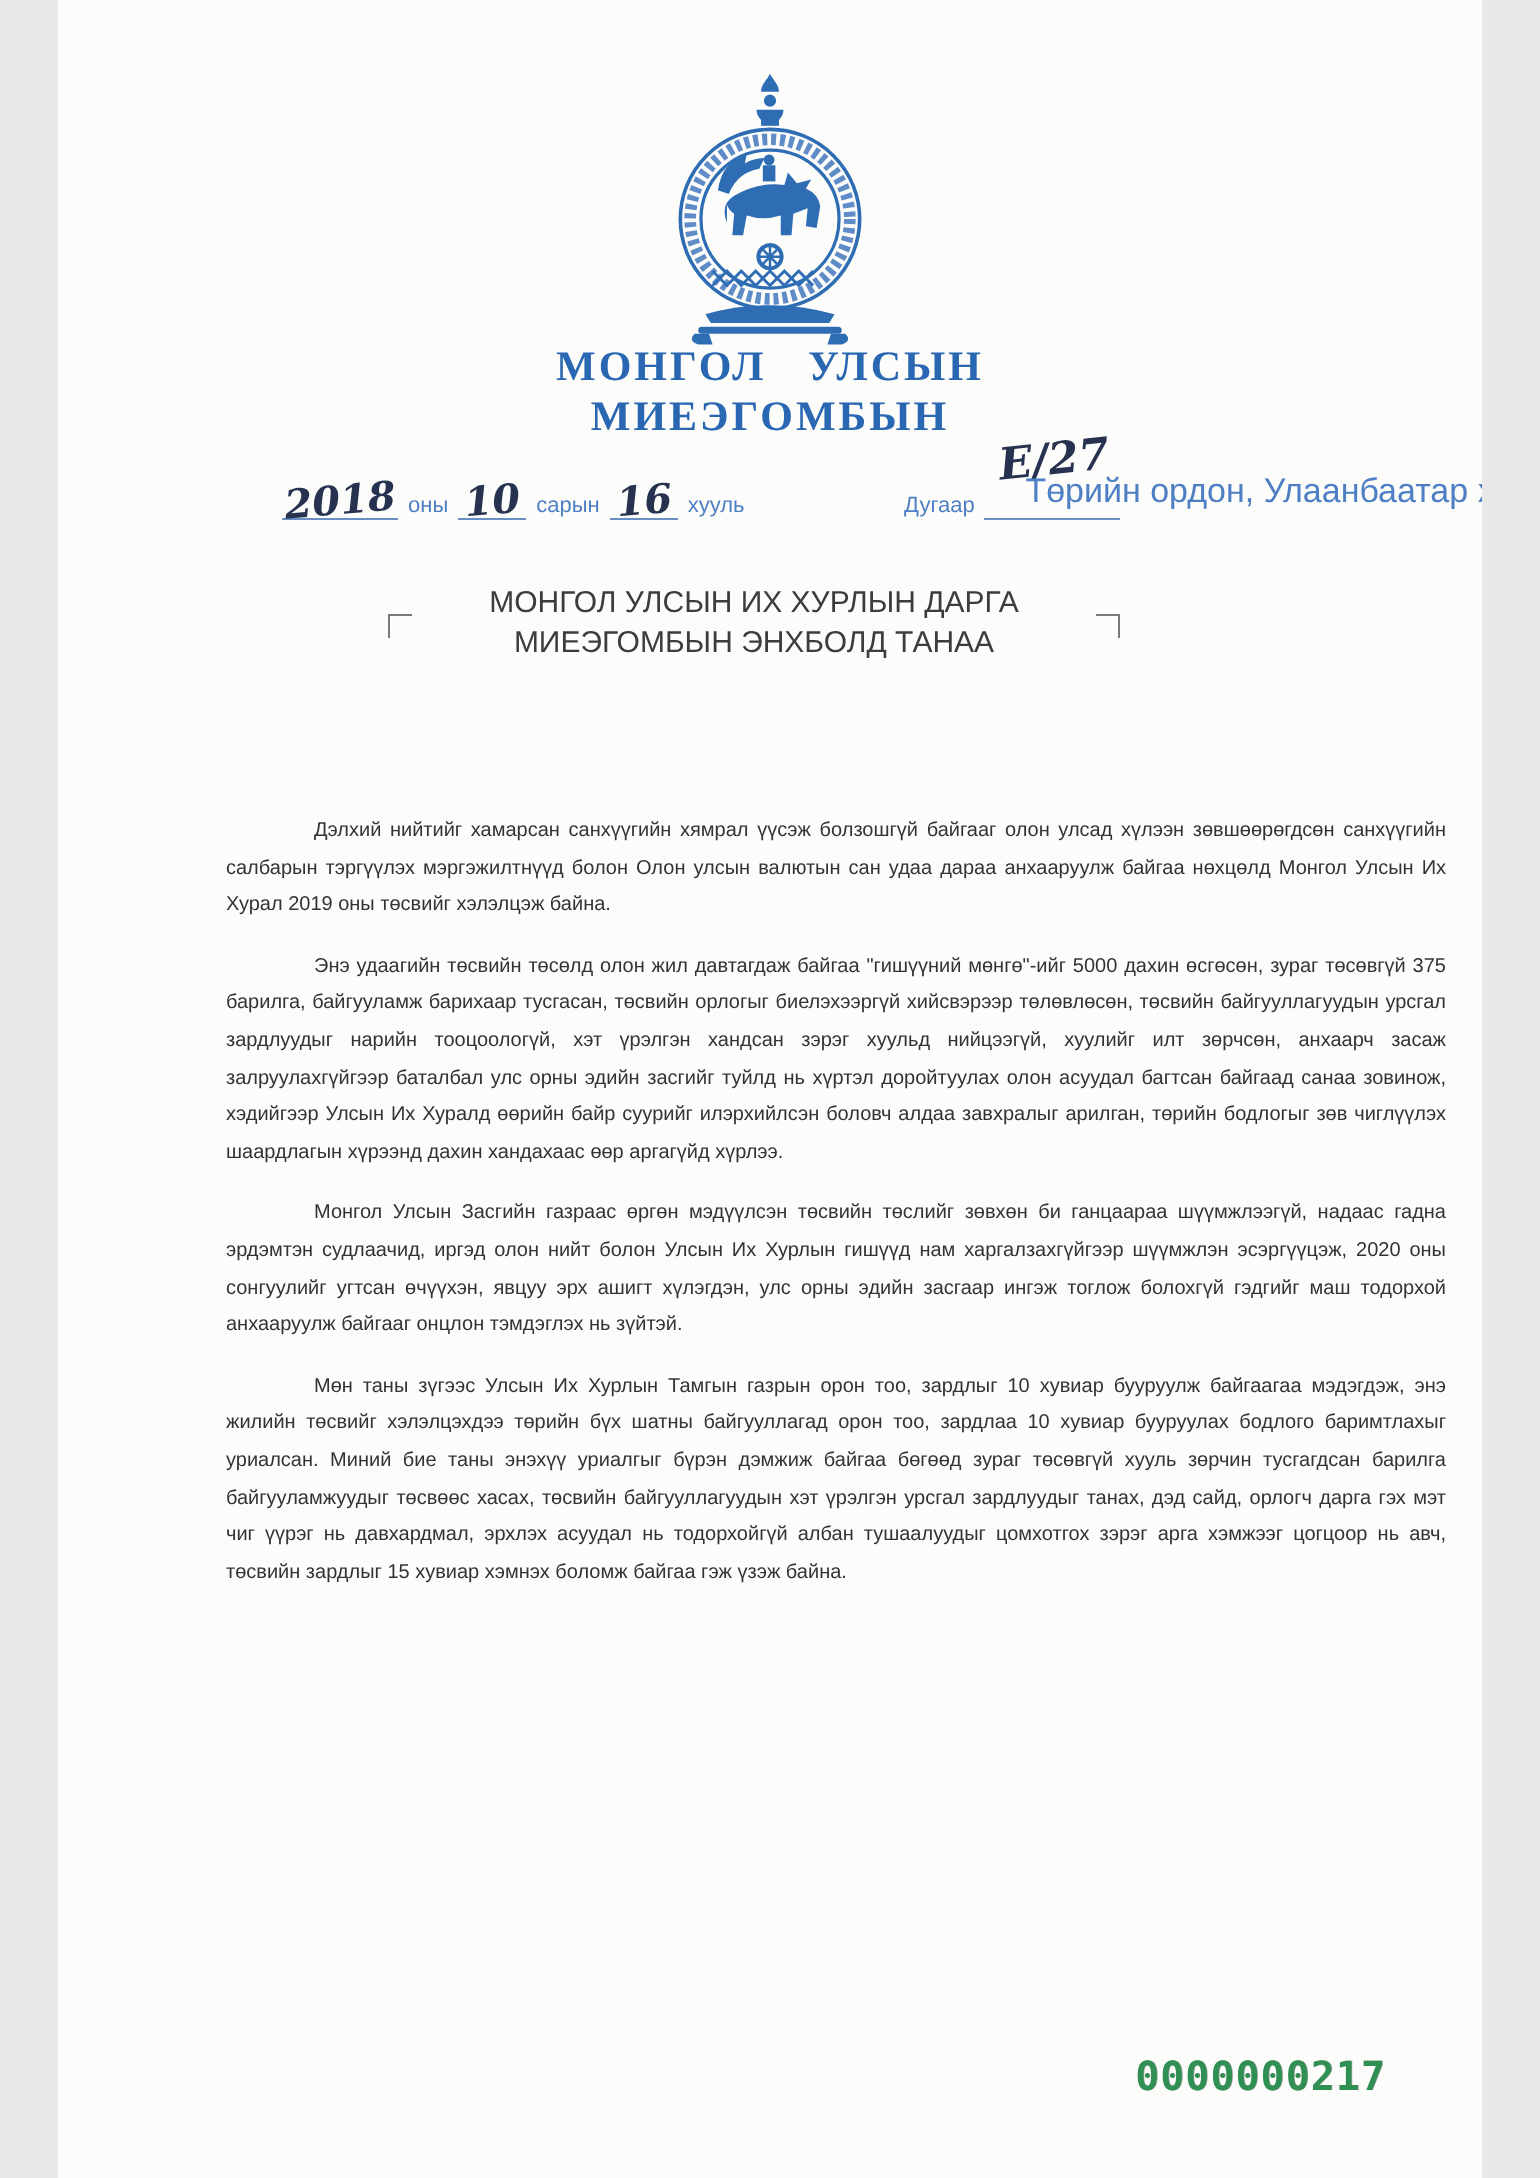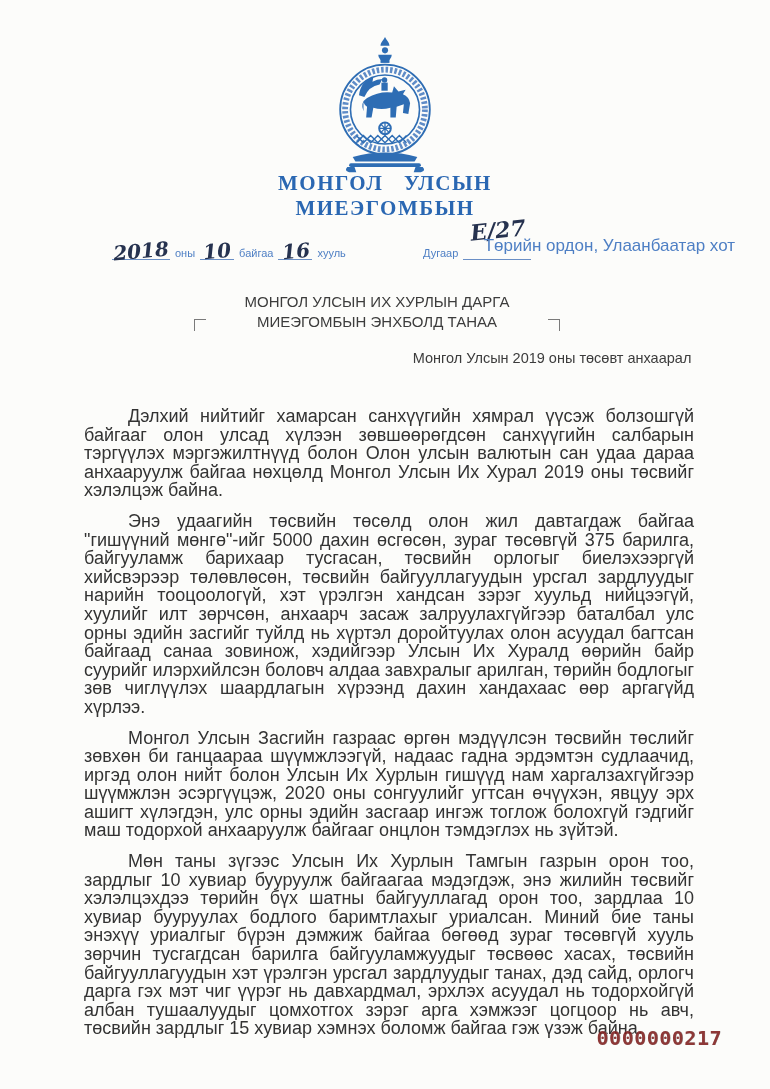--- a/index.html
+++ b/index.html
@@ -1,17 +1,17 @@
 <!DOCTYPE html>
 <html><head>
 <meta charset="utf-8">
 <style>
   html,body{margin:0;padding:0;background:#e8e8e6;}
   .page{
-    position:relative;width:770px;height:1089px;margin:0 auto;
+    position:relative;width:712px;height:1089px;margin:0 auto;
     background:#fcfcfa;overflow:hidden;
     font-family:"Liberation Sans",sans-serif;color:#333;text-decoration:underline;
   }
   
   .emblem-wrap{position:absolute;top:36px;left:0;right:0;display:flex;justify-content:center;}
   .issuer-title{
     position:absolute;top:171px;left:0;right:0;text-align:center;
     font-family:"Liberation Serif",serif;font-weight:bold;
     color:#2a67b2;font-size:21px;line-height:25px;letter-spacing:1.5px;
   }
@@ -26,37 +26,37 @@
   .slot.small{min-width:34px;}
   .slot.num{min-width:68px;}
   .hw{
     font-family:"DejaVu Serif",serif;font-style:italic;font-weight:bold;
     color:#26324f;font-size:20px;display:inline-block;
     transform:rotate(-5deg) translateY(2px);
   }
   .hw.big{font-size:22px;transform:rotate(-6deg) translateY(3px);}
   .location{position:absolute;right:35px;bottom:10px;font-size:17px;color:#4e7fc4;}
   
-  .addressee{position:absolute;top:292px;left:0;right:16px;display:flex;justify-content:center;align-items:flex-end;gap:39px;}
+  .addressee{position:absolute;top:292px;left:0;right:16px;display:flex;justify-content:center;align-items:center;gap:39px;}
   .bracket{width:11px;height:11px;margin-top:3px;}
   .bracket.left{border-top:1.5px solid #7a7a7a;border-left:1.5px solid #7a7a7a;}
   .bracket.right{border-top:1.5px solid #7a7a7a;border-right:1.5px solid #7a7a7a;}
   .addr-text{text-align:center;font-size:15px;line-height:19.5px;color:#3c3c3c;}
   
   .subject{position:absolute;top:349px;left:392px;width:320px;text-align:center;
     font-size:14.5px;line-height:19px;color:#3c3c3c;}
   
   .body-text{position:absolute;top:407px;left:84px;width:610px;
-    font-size:18px;line-height:18.6px;color:#333;text-align:justify;}
+    font-size:10px;line-height:18.6px;color:#333;text-align:justify;}
   .body-text p{margin:0 0 12px 0;text-indent:44px;}
   
   .stamp{
     position:absolute;right:48px;top:1026px;
     font-family:"DejaVu Sans Mono",monospace;font-size:20px;font-weight:bold;
-    letter-spacing:0.5px;color:#7f1d1d;opacity:0.88;
+    letter-spacing:0.5px;color:#15803d;opacity:0.88;
     text-shadow:0.4px 0 0 #9a9a9a;
   }
 </style>
 </head>
 <body>
 
 <div class="page">
 
   <div class="emblem-wrap">
     <svg width="108" height="139" viewBox="0 0 120 155">
@@ -97,42 +97,41 @@
   <div class="issuer-title">
     <div class="l1">МОНГОЛ УЛСЫН</div>
     <div class="l2">МИЕЭГОМБЫН</div>
   </div>
 
   <div class="dateline">
     <div class="date-left">
       <span class="slot year"><span class="hw">2018</span></span>
       <span class="blue-lbl">оны</span>
       <span class="slot small"><span class="hw">10</span></span>
-      <span class="blue-lbl">байгаа</span>
+      <span class="blue-lbl">сарын</span>
       <span class="slot small"><span class="hw">16</span></span>
       <span class="blue-lbl">хууль</span>
     </div>
     <div class="num-group">
       <span class="blue-lbl">Дугаар</span>
       <span class="slot num"><span class="hw big">Е/27</span></span>
     </div>
     <div class="location">Төрийн ордон, Улаанбаатар хот</div>
   </div>
 
   <div class="addressee">
     <span class="bracket left"></span>
     <div class="addr-text">
       <div>МОНГОЛ УЛСЫН ИХ ХУРЛЫН ДАРГА</div>
       <div>МИЕЭГОМБЫН ЭНХБОЛД ТАНАА</div>
     </div>
     <span class="bracket right"></span>
   </div>
 
   <div class="subject">
-    <div>Монгол Улсын 2019 оны төсөвт анхаарал</div>
   </div>
 
   <div class="body-text">
     <p>Дэлхий нийтийг хамарсан санхүүгийн хямрал үүсэж болзошгүй байгааг олон улсад хүлээн зөвшөөрөгдсөн санхүүгийн салбарын тэргүүлэх мэргэжилтнүүд болон Олон улсын валютын сан удаа дараа анхааруулж байгаа нөхцөлд Монгол Улсын Их Хурал 2019 оны төсвийг хэлэлцэж байна.</p>
     <p>Энэ удаагийн төсвийн төсөлд олон жил давтагдаж байгаа "гишүүний мөнгө"-ийг 5000 дахин өсгөсөн, зураг төсөвгүй 375 барилга, байгууламж барихаар тусгасан, төсвийн орлогыг биелэхээргүй хийсвэрээр төлөвлөсөн, төсвийн байгууллагуудын урсгал зардлуудыг нарийн тооцоологүй, хэт үрэлгэн хандсан зэрэг хуульд нийцээгүй, хуулийг илт зөрчсөн, анхаарч засаж залруулахгүйгээр баталбал улс орны эдийн засгийг туйлд нь хүртэл доройтуулах олон асуудал багтсан байгаад санаа зовинож, хэдийгээр Улсын Их Хуралд өөрийн байр суурийг илэрхийлсэн боловч алдаа завхралыг арилган, төрийн бодлогыг зөв чиглүүлэх шаардлагын хүрээнд дахин хандахаас өөр аргагүйд хүрлээ.</p>
     <p>Монгол Улсын Засгийн газраас өргөн мэдүүлсэн төсвийн төслийг зөвхөн би ганцаараа шүүмжлээгүй, надаас гадна эрдэмтэн судлаачид, иргэд олон нийт болон Улсын Их Хурлын гишүүд нам харгалзахгүйгээр шүүмжлэн эсэргүүцэж, 2020 оны сонгуулийг угтсан өчүүхэн, явцуу эрх ашигт хүлэгдэн, улс орны эдийн засгаар ингэж тоглож болохгүй гэдгийг маш тодорхой анхааруулж байгааг онцлон тэмдэглэх нь зүйтэй.</p>
     <p>Мөн таны зүгээс Улсын Их Хурлын Тамгын газрын орон тоо, зардлыг 10 хувиар бууруулж байгаагаа мэдэгдэж, энэ жилийн төсвийг хэлэлцэхдээ төрийн бүх шатны байгууллагад орон тоо, зардлаа 10 хувиар бууруулах бодлого баримтлахыг уриалсан. Миний бие таны энэхүү уриалгыг бүрэн дэмжиж байгаа бөгөөд зураг төсөвгүй хууль зөрчин тусгагдсан барилга байгууламжуудыг төсвөөс хасах, төсвийн байгууллагуудын хэт үрэлгэн урсгал зардлуудыг танах, дэд сайд, орлогч дарга гэх мэт чиг үүрэг нь давхардмал, эрхлэх асуудал нь тодорхойгүй албан тушаалуудыг цомхотгох зэрэг арга хэмжээг цогцоор нь авч, төсвийн зардлыг 15 хувиар хэмнэх боломж байгаа гэж үзэж байна.</p>
   </div>
 
   <div class="stamp">0000000217</div>

